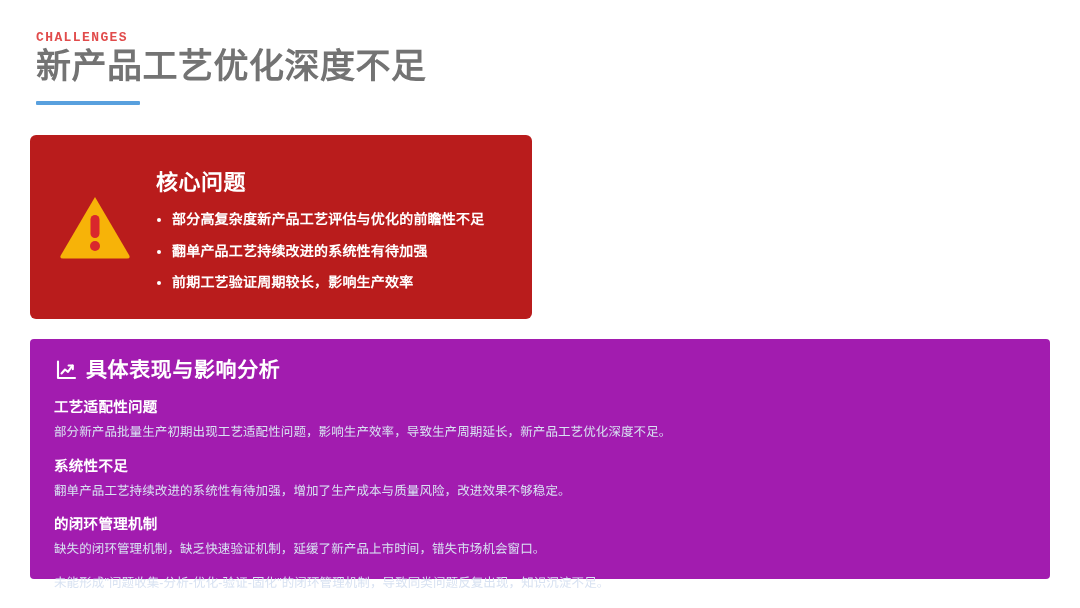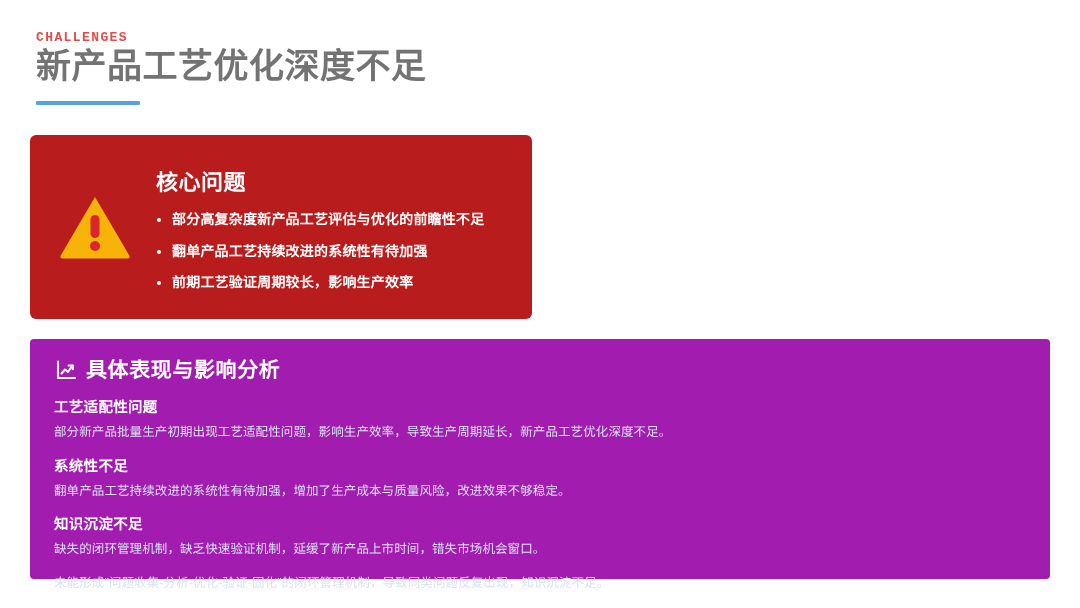--- a/index.html
+++ b/index.html
@@ -292,21 +292,21 @@
     <div class="panel-grid">
       <div class="block">
         <div class="block-title">工艺适配性问题</div>
         <p class="block-text">部分新产品批量生产初期出现工艺适配性问题，影响生产效率，导致生产周期延长，新产品工艺优化深度不足。</p>
       </div>
       <div class="block">
         <div class="block-title">系统性不足</div>
         <p class="block-text">翻单产品工艺持续改进的系统性有待加强，增加了生产成本与质量风险，改进效果不够稳定。</p>
       </div>
       <div class="block">
-        <div class="block-title">知识沉淀不足</div>
+        <div class="block-title">的闭环管理机制</div>
         <p class="block-text">缺失的闭环管理机制，缺乏快速验证机制，延缓了新产品上市时间，错失市场机会窗口。</p>
       </div>
       <div class="block">
         <p class="block-text">未能形成"问题收集-分析-优化-验证-固化"的闭环管理机制，导致同类问题反复出现，知识沉淀不足。</p>
       </div>
     </div>
   </div>
 
 </div>
 

